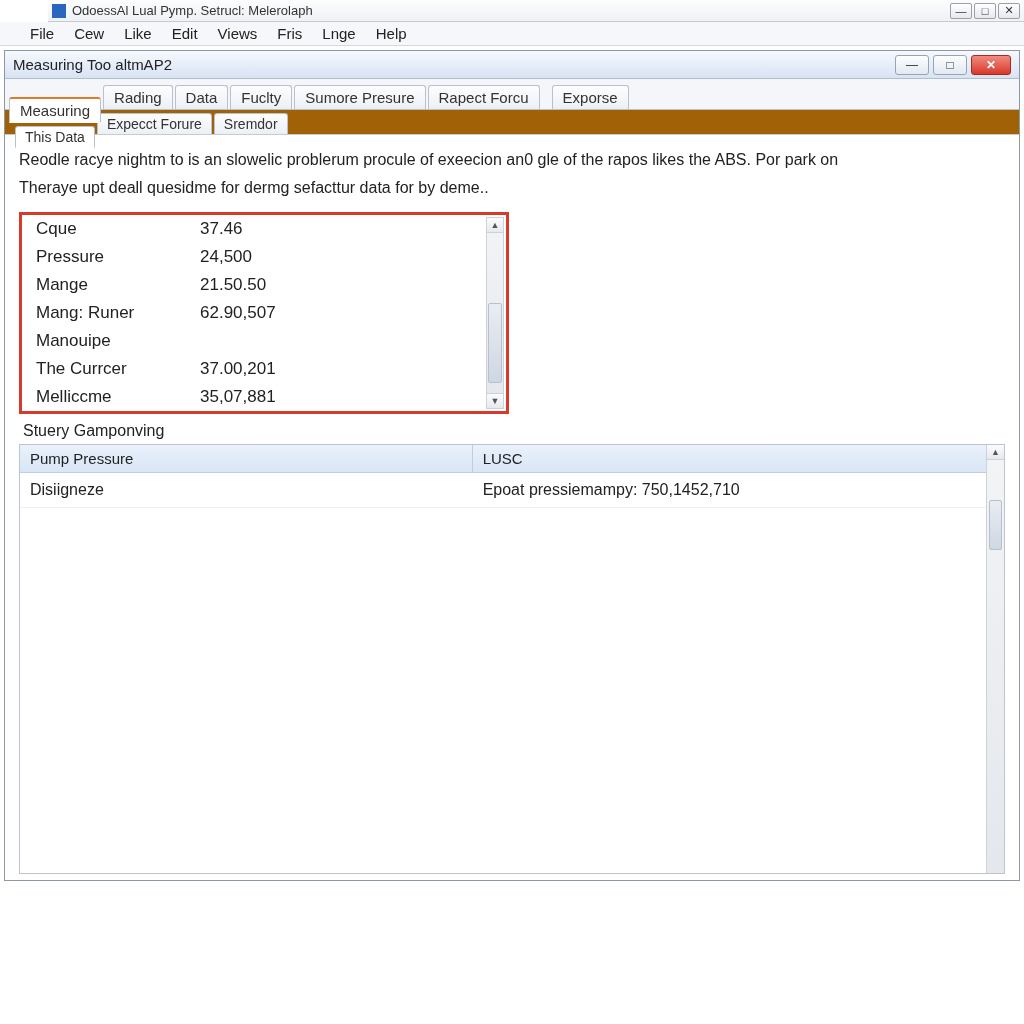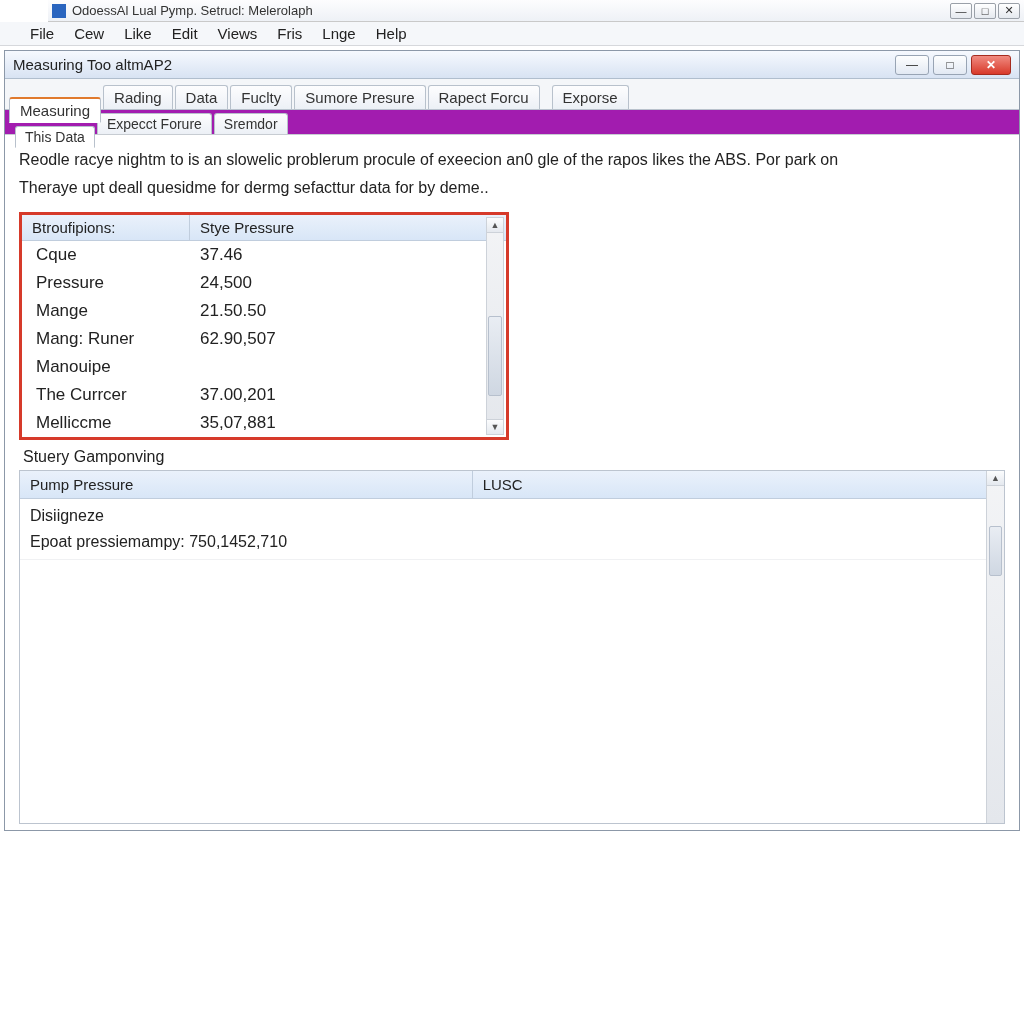--- a/index.html
+++ b/index.html
@@ -85,21 +85,21 @@
   .tabstrip {
     display:flex;
     align-items:flex-end;
     background:#f4f6f9;
     padding: 4px 4px 0 4px;
     border-bottom:1px solid #b8c1cc;
     gap:0;
     font-size:15px;
   }
   .tabstrip.secondary {
-    background:#a21caf;
+    background:#a16207;
     padding: 2px 4px 0 10px;
     border-bottom:1px solid #c7ccd2;
     font-size:14px;
   }
   .tab {
     border:1px solid #b8c1cc;
     border-bottom:none;
     background: linear-gradient(#fdfdfe,#ecf0f6);
     padding: 3px 10px;
     margin-right:2px;
@@ -198,36 +198,35 @@
     border-radius:2px;
   }
   
   .section-label {
     font-size:16px;
     margin: 8px 0 4px 4px;
   }
   .lowerpanel {
     border:1px solid #bcc4cf;
     position:relative;
-    height: 354px;
+    height: 430px;
   }
   .lowerhead {
     display:flex;
     background: linear-gradient(#eaf1fb,#d8e6f7);
     border-bottom:1px solid #c0cddd;
     font-size:15px;
   }
   .lowerhead .lc1 { width:46%; padding:5px 10px; border-right:1px solid #c0cddd;}
   .lowerhead .lc2 { flex:1; padding:5px 10px; }
   .lowerrow {
     display:flex;
     font-size:16px;
     padding:4px 0;
     border-bottom:1px solid #f0f1f3;
-    flex-direction:column;
   }
   .lowerrow .lc1 { width:46%; padding:4px 10px;}
   .lowerrow .lc2 { flex:1; padding:4px 10px;}
   .sb2 {
     position:absolute;
     right:0; top:0; bottom:0;
     width:18px;
     background: linear-gradient(#f3f4f6,#e4e7ec);
     border-left:1px solid #cdd2d9;
     display:flex; flex-direction:column;
@@ -289,24 +288,20 @@
     <div class="tab"><span>Expecct Forure</span></div>
     <div class="tab"><span>Sremdor</span></div>
   </div>
 
   <div class="content">
     <div class="para">Reodle racye nightm to is an slowelic problerum procule of exeecion an0 gle of the rapos likes the ABS. Por park on</div>
     <div class="para">Theraye upt deall quesidme for dermg sefacttur data for by deme..</div>
 
     <div class="databox-wrap">
       <div class="databox">
-        <div class="databox-head">
-          <div class="c1">Btroufipions:</div>
-          <div class="c2">Stye Pressure</div>
-        </div>
         <div class="datarows">
           <div class="datarow">
             <div class="c1">Cque</div>
             <div class="c2">37.46</div>
           </div>
           <div class="datarow">
             <div class="c1">Pressure</div>
             <div class="c2">24,500</div>
           </div>
           <div class="datarow">

